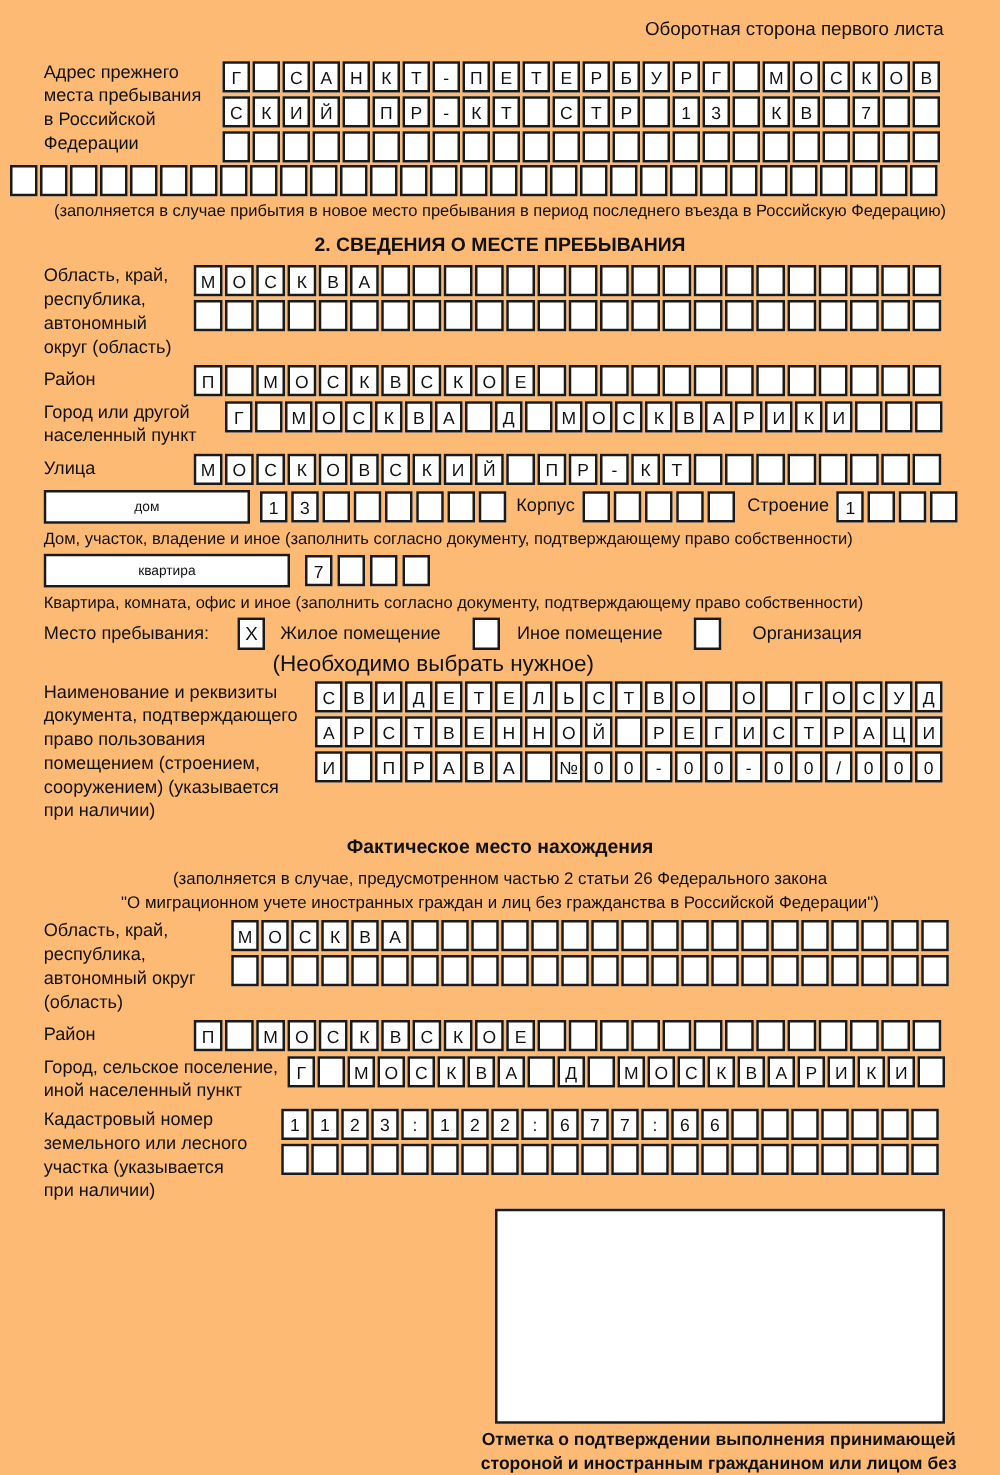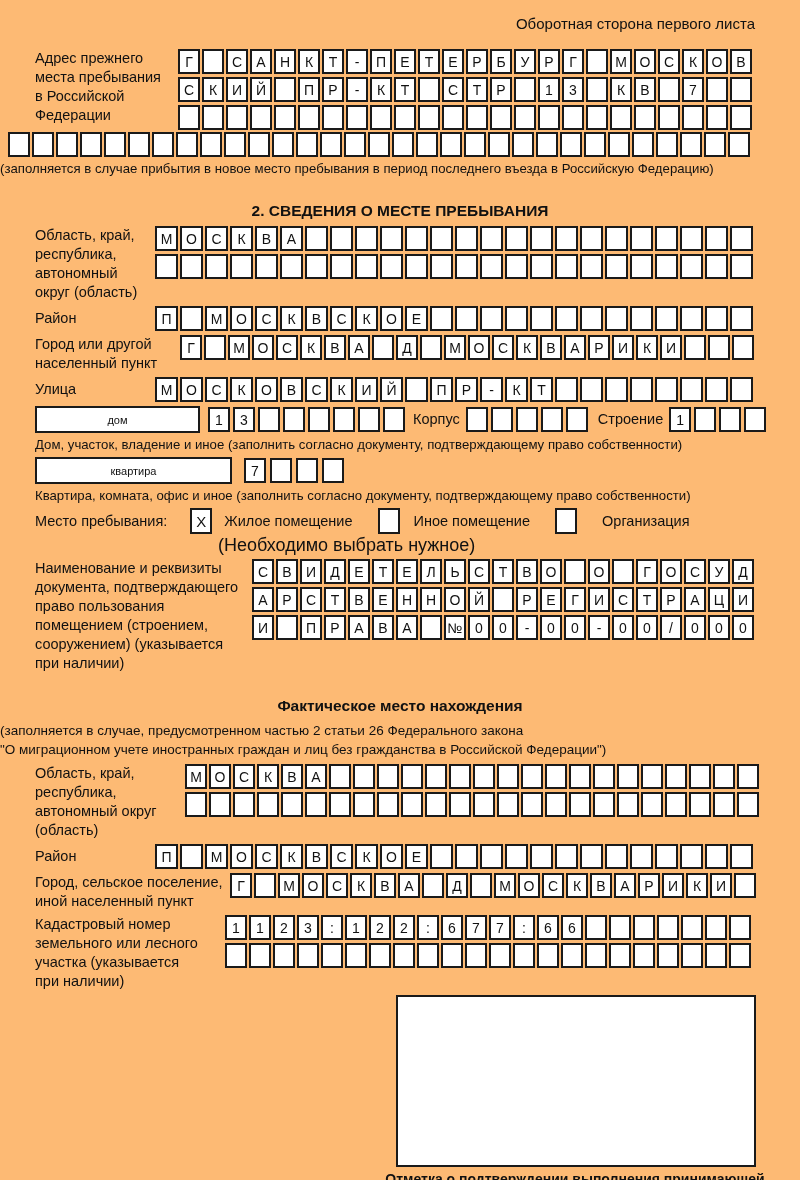--- a/index.html
+++ b/index.html
@@ -18,23 +18,23 @@
   .cells{display:flex;gap:2px;}
   .cells .cell{
     flex:none;width:22px;height:25px;box-sizing:border-box;border:2px solid #1a1a1a;
     display:flex;align-items:center;justify-content:center;
     font-size:14px;line-height:1;background:#fff;
   }
   .w25 .cell{width:23px;}
   .g3{gap:3px;} .g4{gap:4px;}
   .fullrow{padding-left:8px;margin-bottom:3px;}
   .caption{font-size:13.2px;line-height:18px;margin-bottom:3px;}
-  .center{}
+  .center{text-align:center;}
   .left35{padding-left:35px;}
-  .h2{font-size:15.5px;font-weight:bold;text-align:center;margin:23px 0 5px;line-height:20px;}
+  .h2{font-size:15.5px;font-weight:bold;text-align:center;margin:9px 0 5px;line-height:20px;}
   .boxlabel{
     flex:none;box-sizing:border-box;border:2px solid #1a1a1a;height:27px;
     display:flex;align-items:center;justify-content:center;font-size:11px;background:#fff;
   }
   .houserow,.aptrow{display:flex;align-items:center;padding-left:35px;margin-bottom:3px;}
   .inlinelabel{font-size:14.5px;line-height:19px;flex:none;}
   .stayrow{display:flex;align-items:center;padding-left:35px;margin-bottom:2px;}
   .cbox{
     flex:none;width:22px;height:26px;box-sizing:border-box;border:2px solid #1a1a1a;
     display:flex;align-items:center;justify-content:center;font-size:15px;background:#fff;

